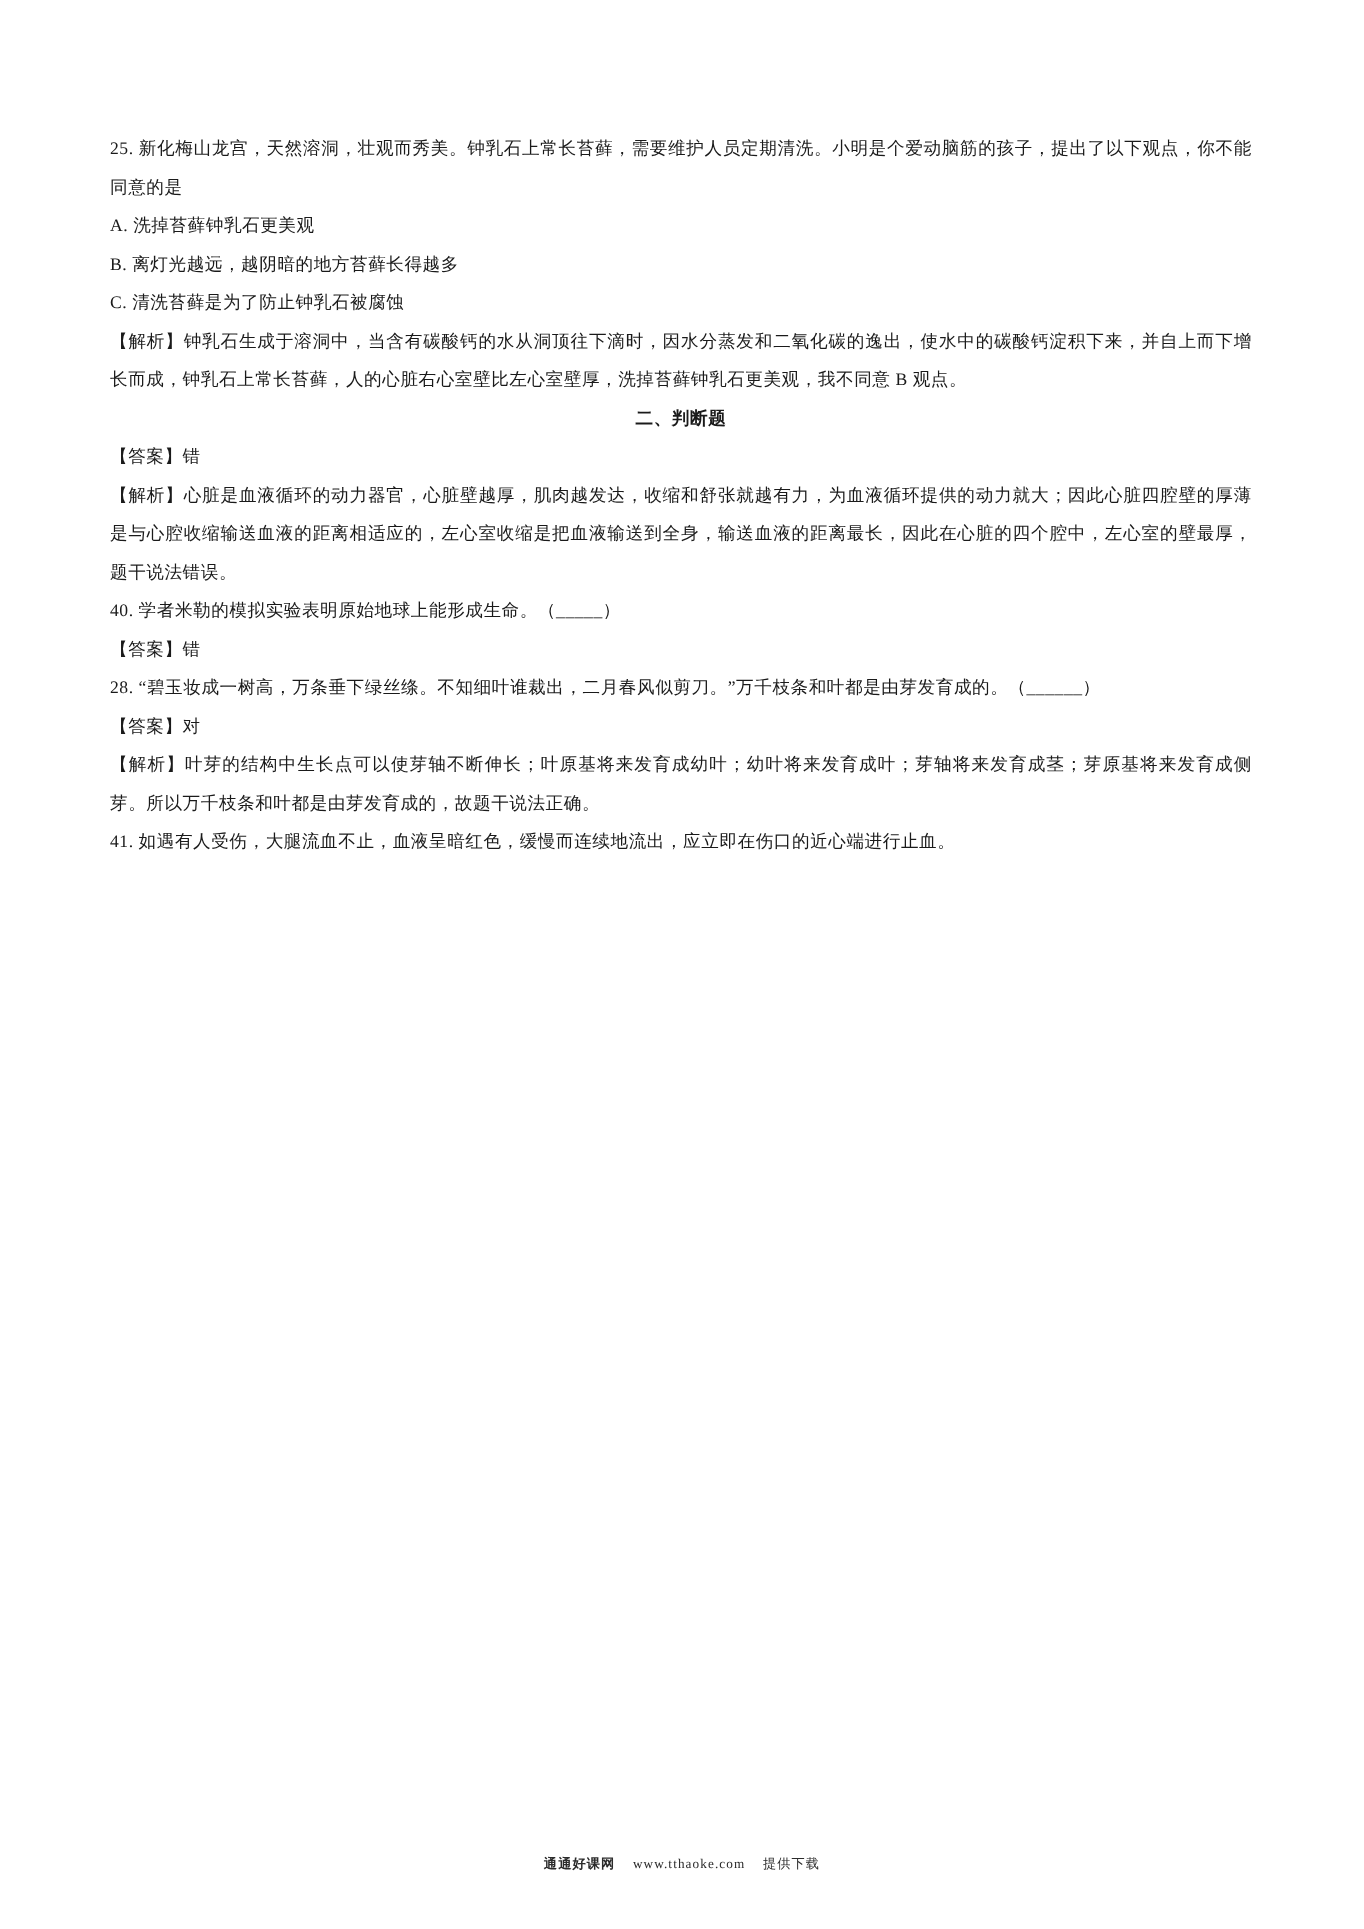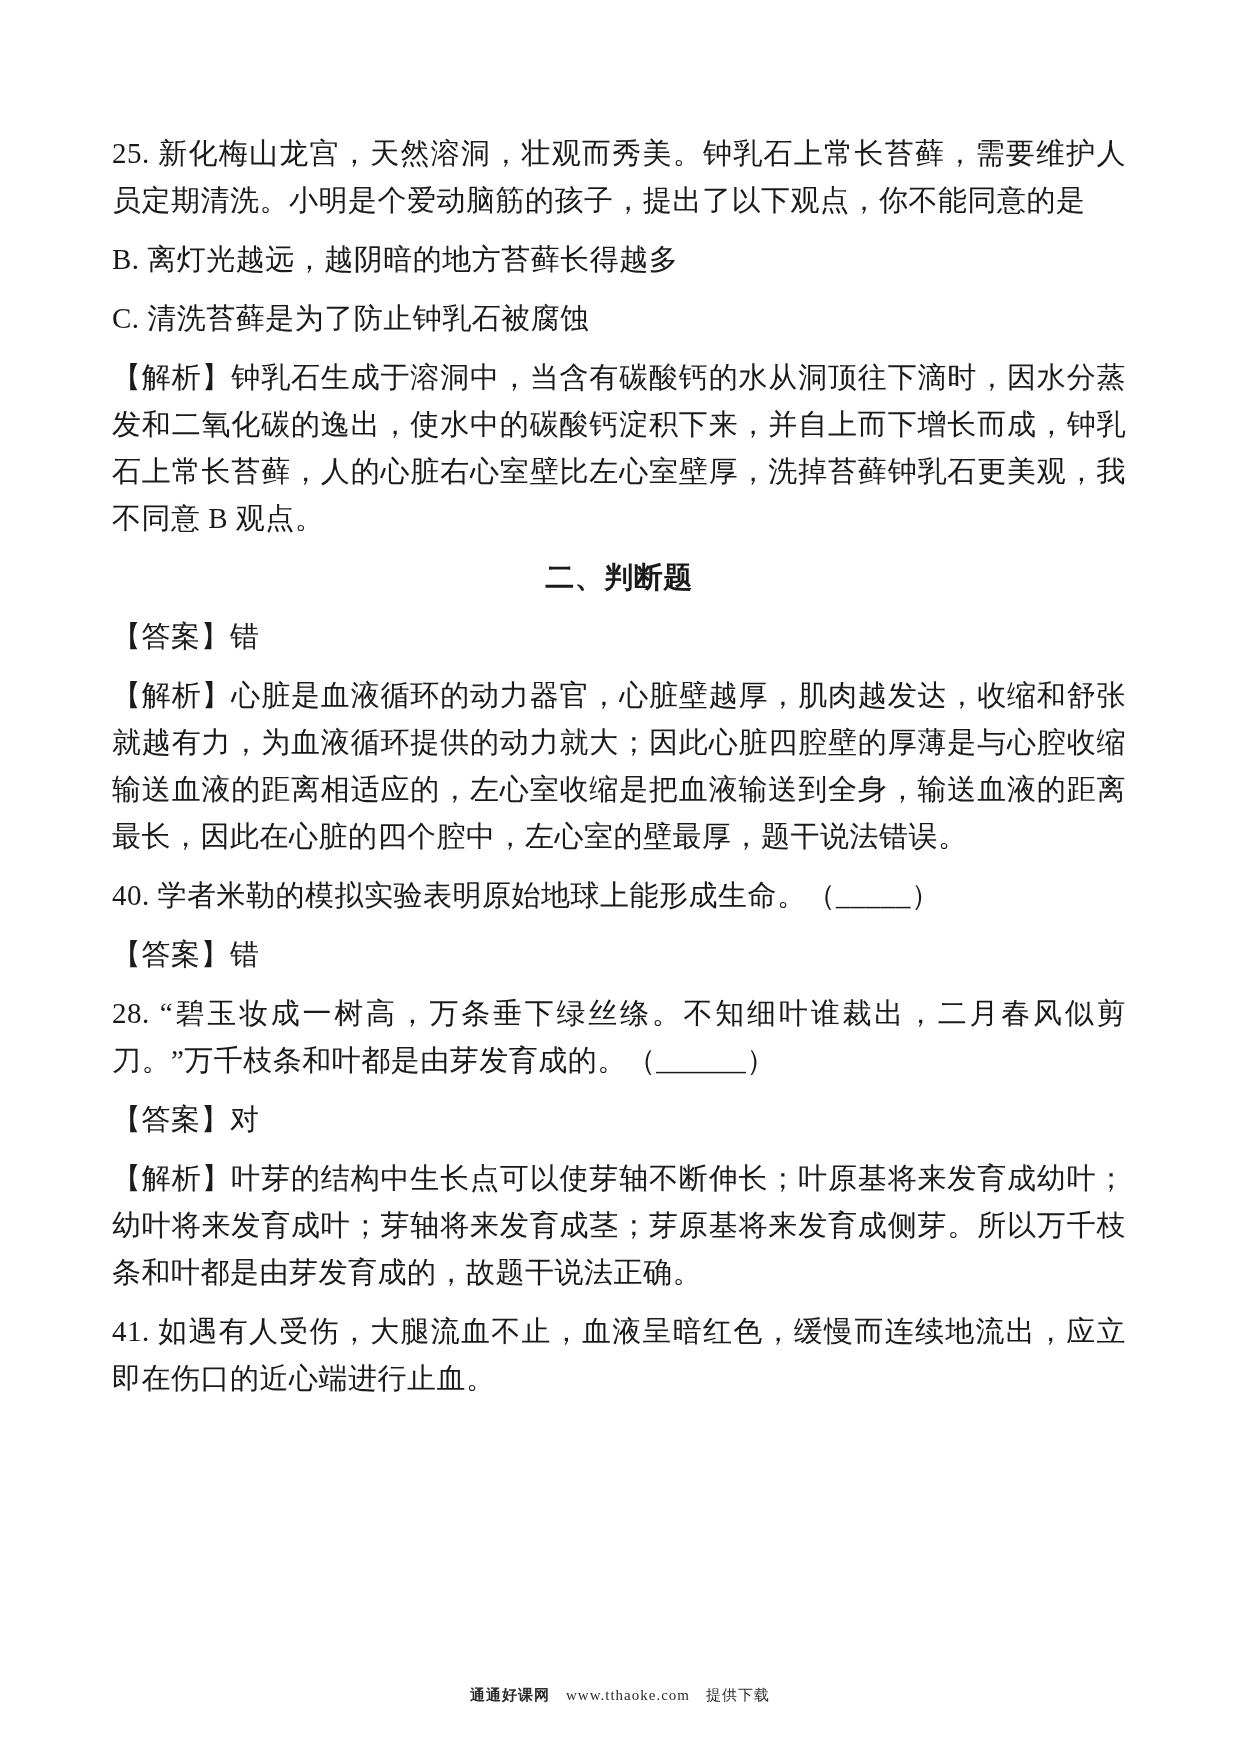--- a/index.html
+++ b/index.html
@@ -15,57 +15,58 @@
     color: #1a1a1a;
     box-sizing: border-box;
   }
   .doc {
     position: absolute;
     top: 118px;
     left: 100px;
     width: 1038px;
   }
   .para {
-    margin: 12px;
+    margin: 0;
     padding: 0;
-    font-size: 29px;
-    line-height: 47px;
+    font-size: 16px;
+    line-height: 35px;
     text-align: justify;
     letter-spacing: 0.5px;
     word-break: break-all;
   }
   .para.heading {
     font-weight: bold;
     text-align: center;
   }
   .para.option {
     text-align: left;
   }
   .footer {
     position: absolute;
     left: 0;
     width: 1240px;
     top: 1686px;
     text-align: center;
-    font-size: 15px;
+    font-size: 12px;
     color: #2b2b2b;
     letter-spacing: 1px;
   }
   .footer span {
     margin: 0 8px;
   }
   .footer .site {
     font-weight: bold;
   }
 </style>
 </head>
 <body>
 
 <div class="doc">
   <p class="para">25. 新化梅山龙宫，天然溶洞，壮观而秀美。钟乳石上常长苔藓，需要维护人员定期清洗。小明是个爱动脑筋的孩子，提出了以下观点，你不能同意的是</p>
+  <p class="para option">A. 洗掉苔藓钟乳石更美观</p>
   <p class="para option">B. 离灯光越远，越阴暗的地方苔藓长得越多</p>
   <p class="para option">C. 清洗苔藓是为了防止钟乳石被腐蚀</p>
   <p class="para">【解析】钟乳石生成于溶洞中，当含有碳酸钙的水从洞顶往下滴时，因水分蒸发和二氧化碳的逸出，使水中的碳酸钙淀积下来，并自上而下增长而成，钟乳石上常长苔藓，人的心脏右心室壁比左心室壁厚，洗掉苔藓钟乳石更美观，我不同意 B 观点。</p>
   <p class="para heading">二、判断题</p>
   <p class="para option">【答案】错</p>
   <p class="para">【解析】心脏是血液循环的动力器官，心脏壁越厚，肌肉越发达，收缩和舒张就越有力，为血液循环提供的动力就大；因此心脏四腔壁的厚薄是与心腔收缩输送血液的距离相适应的，左心室收缩是把血液输送到全身，输送血液的距离最长，因此在心脏的四个腔中，左心室的壁最厚，题干说法错误。</p>
   <p class="para">40. 学者米勒的模拟实验表明原始地球上能形成生命。（_____）</p>
   <p class="para option">【答案】错</p>
   <p class="para">28. “碧玉妆成一树高，万条垂下绿丝绦。不知细叶谁裁出，二月春风似剪刀。”万千枝条和叶都是由芽发育成的。（______）</p>
   <p class="para option">【答案】对</p>

